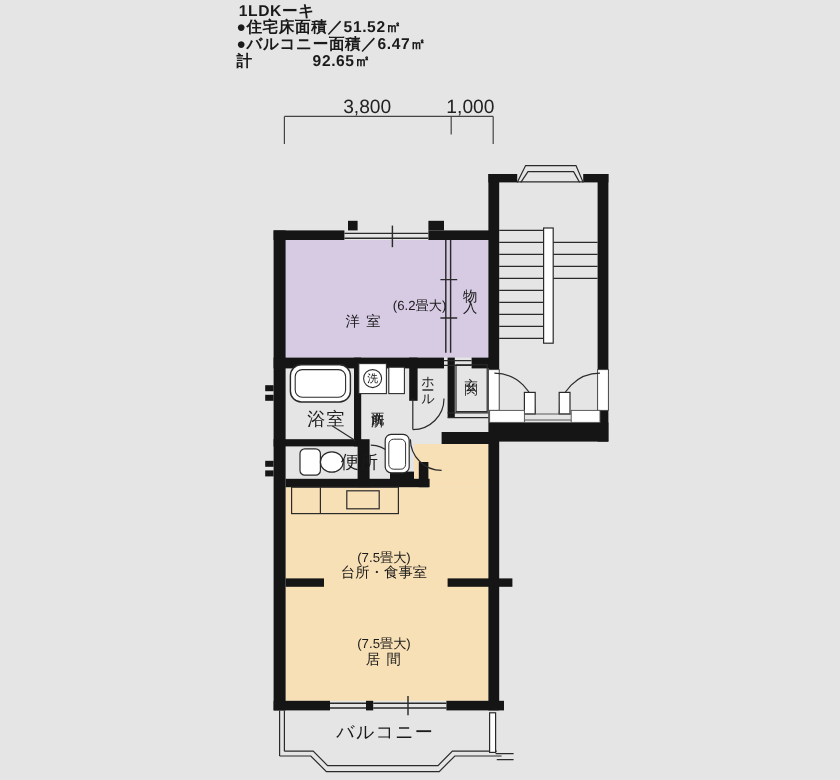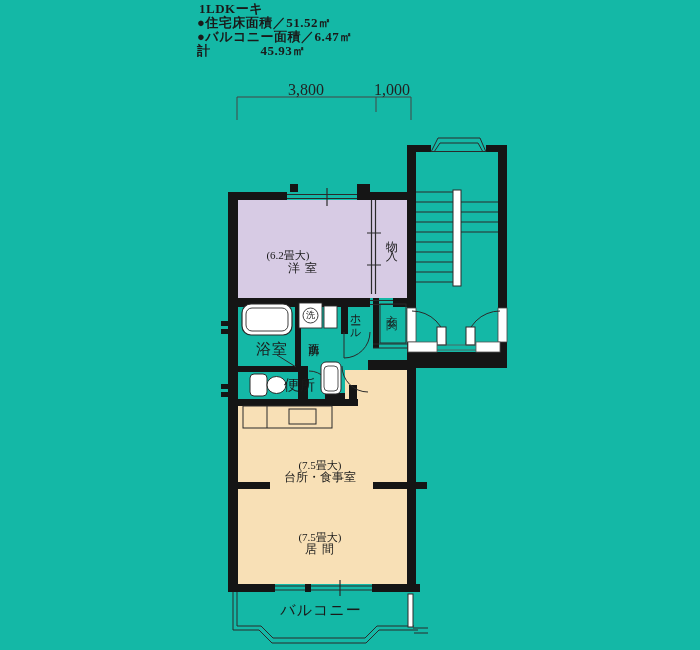--- a/index.html
+++ b/index.html
@@ -1,18 +1,18 @@
 <!DOCTYPE html>
 <html><head>
 <meta charset="utf-8">
 <style>
   html,body{margin:0;padding:0;background:#ffffff;}
   #canvas{
-    position:relative;width:700px;height:650px;background:#14b8a6;overflow:hidden;
-    font-family:Liberation Serif, serif;color:#000;
+    position:relative;width:700px;height:650px;background:#e5e5e5;overflow:hidden;
+    font-family:Liberation Sans, sans-serif;color:#000;
   }
   #plan-svg{position:absolute;left:0;top:0;}
   .lbl{position:absolute;line-height:1.15;white-space:pre;color:#1a1a1a;}
   .hdr{font-weight:bold;font-size:13px;letter-spacing:0.5px;}
   .dim{font-size:16px;text-align:center;color:#222;}
   .room{font-size:12px;text-align:center;letter-spacing:1px;margin-top:28px;}
   .room-size{font-size:11px;text-align:center;letter-spacing:0;}
   .small{font-size:15px;letter-spacing:1px;}
   .vtext{
     writing-mode:vertical-rl;text-orientation:upright;
@@ -149,28 +149,28 @@
       <path d="M376,97 V112"></path>
       <path d="M411,97 V120"></path>
     </g>
   </svg>
 
   <div class="lbl hdr" style="left:199px;top:2px;">1LDKーキ</div>
   <div class="lbl hdr" style="left:197px;top:16px;">●住宅床面積／51.52㎡</div>
   <div class="lbl hdr" style="left:197px;top:30px;">●バルコニー面積／6.47㎡</div>
   <div class="lbl hdr total-line" style="left:197px;top:44px;">
     <span>計</span>
-    <span class="val">45.93㎡</span>
+    <span class="val">92.65㎡</span>
   </div>
 
   <div class="lbl dim" style="left:276px;top:81px;width:60px;">3,800</div>
   <div class="lbl dim" style="left:362px;top:81px;width:60px;">1,000</div>
 
   <div class="lbl room" style="left:243px;top:234px;width:120px;">洋 室</div>
-  <div class="lbl room-size" style="left:228px;top:249px;width:120px;">(6.2畳大)</div>
+  <div class="lbl room-size" style="left:252px;top:249px;width:120px;text-align:right;">(6.2畳大)</div>
 
   <div class="lbl vtext" style="left:384px;top:231px;font-size:12px;letter-spacing:8px;">物入</div>
 
   <div class="lbl small" style="left:256px;top:341px;">浴室</div>
   <div class="lbl vtext" style="left:307px;top:334px;letter-spacing:1px;">洗面所</div>
   <div class="lbl vtext" style="left:349px;top:306px;letter-spacing:1px;">ホール</div>
   <div class="lbl vtext" style="left:385px;top:306px;letter-spacing:5px;">玄関</div>
   <div class="lbl small" style="left:284px;top:377px;">便所</div>
   <div class="lbl washchar" style="left:306px;top:310px;">洗</div>
 

